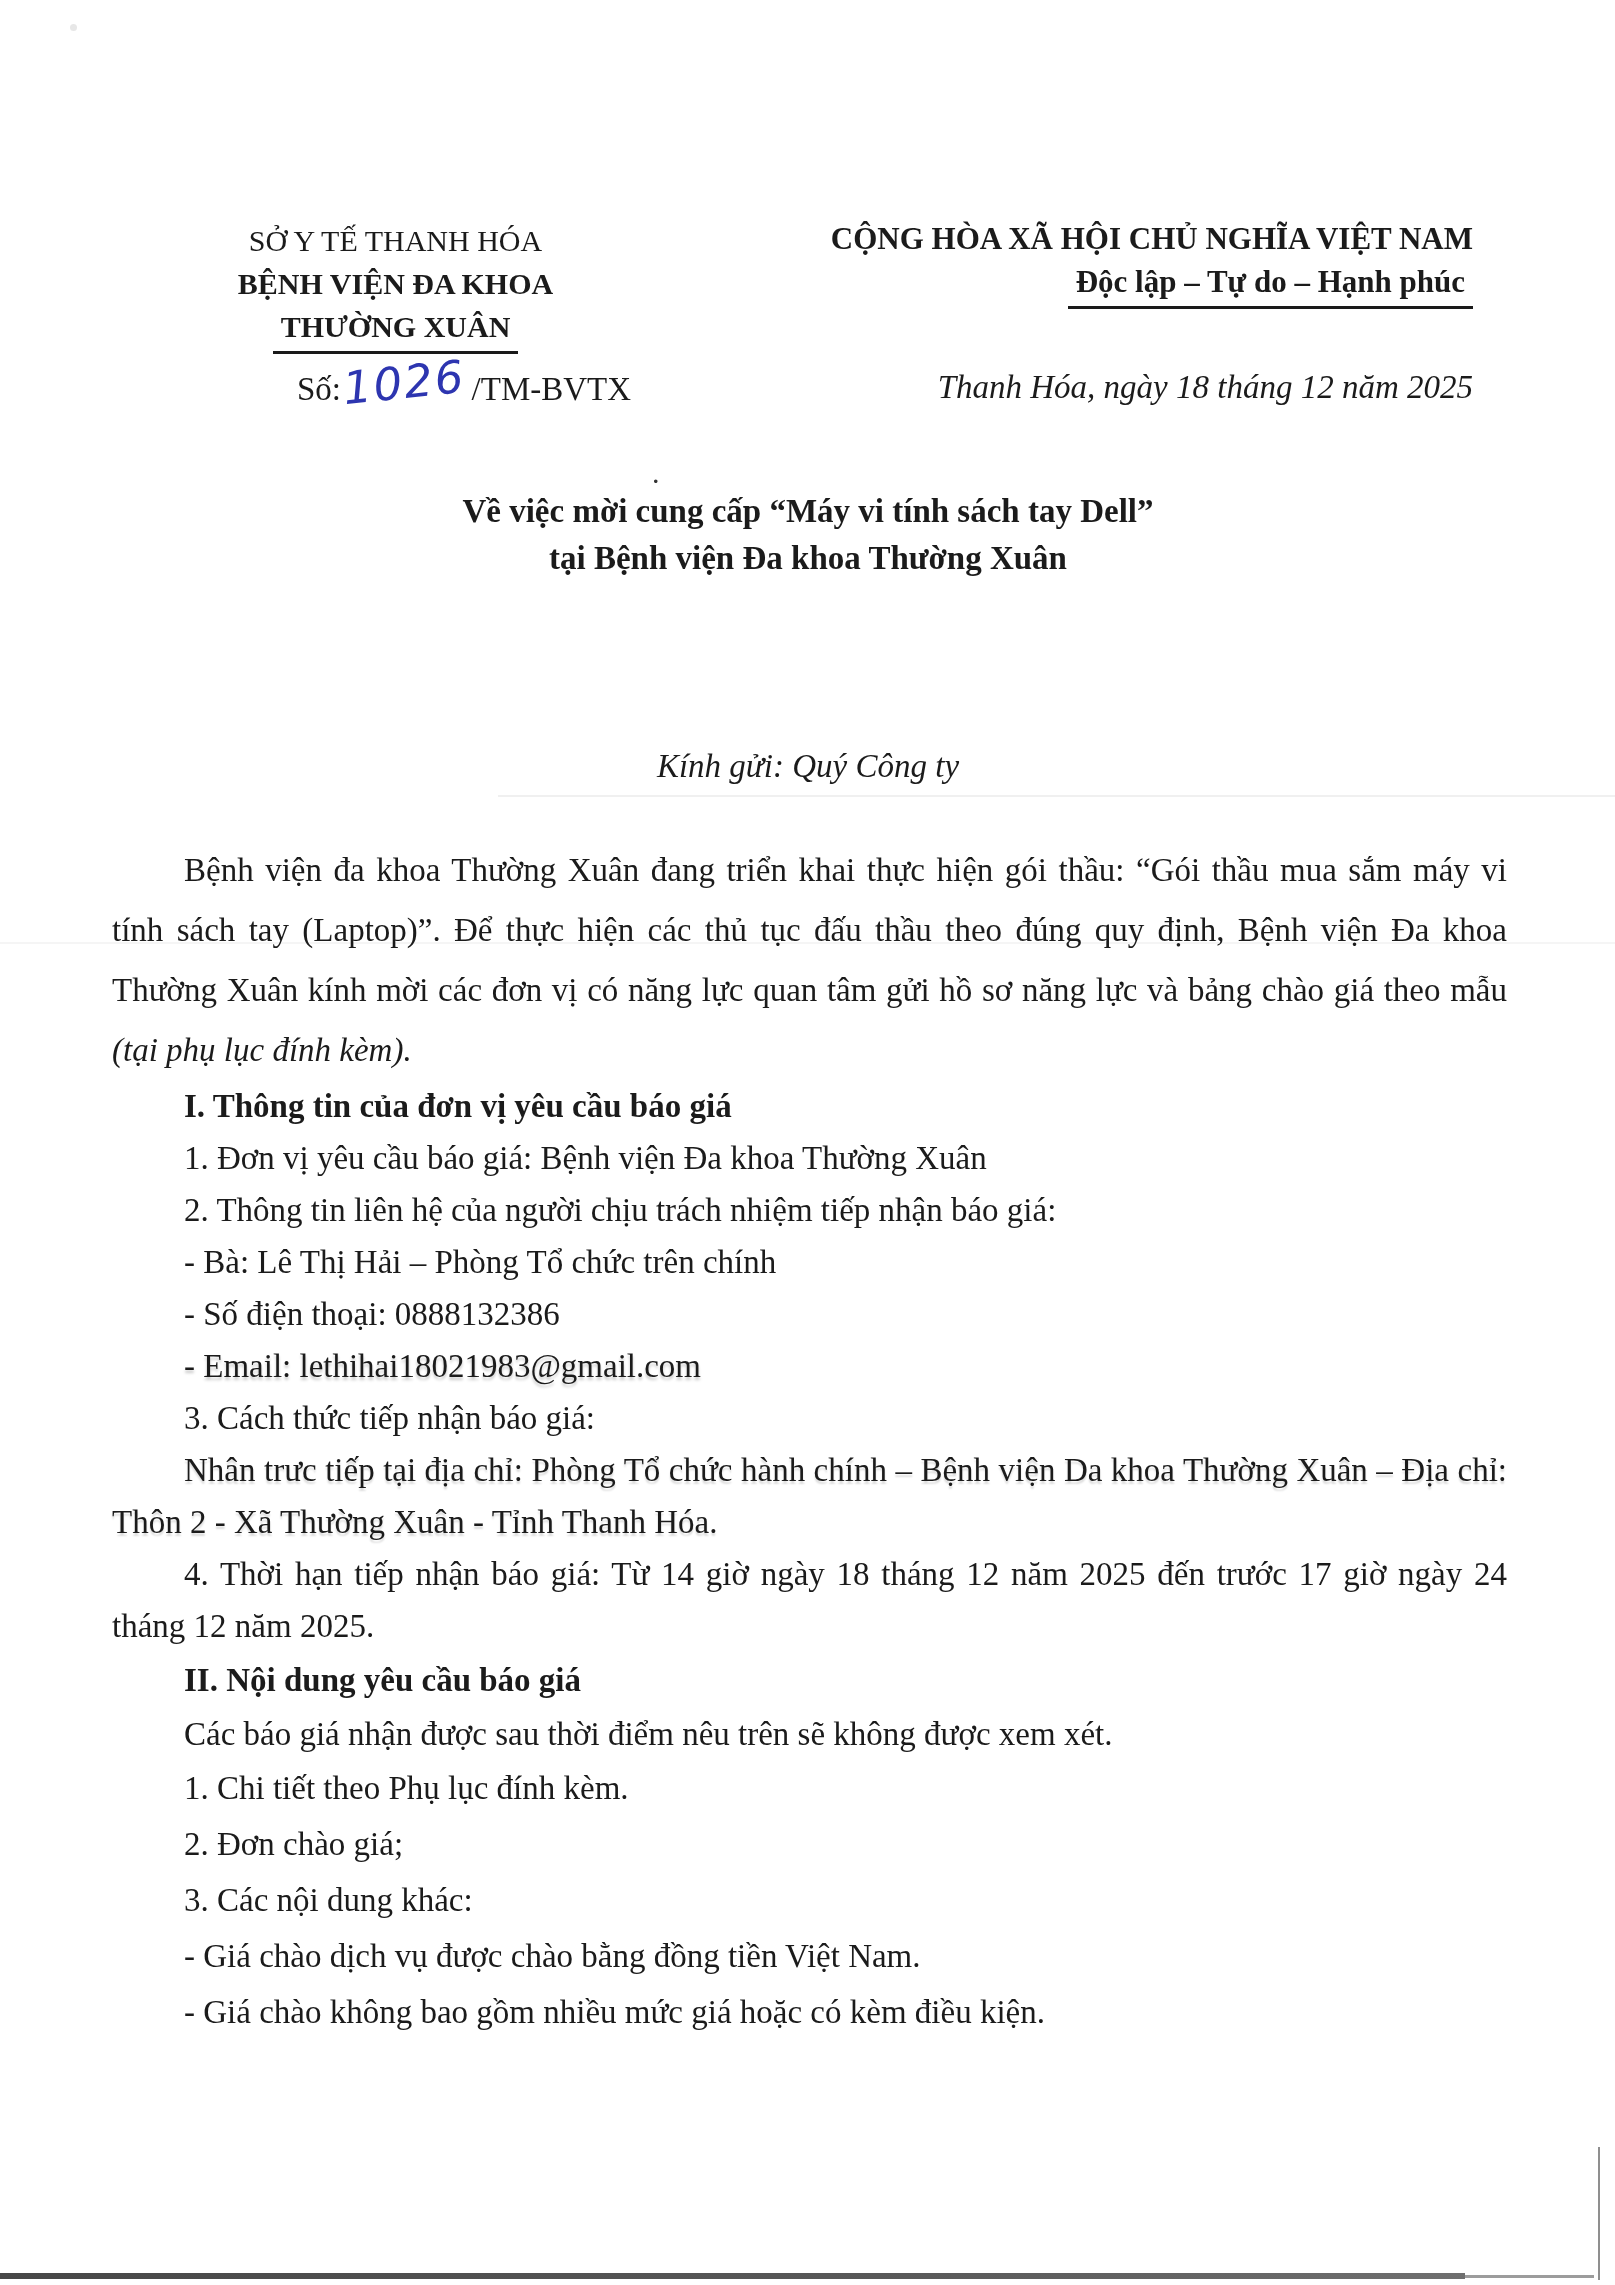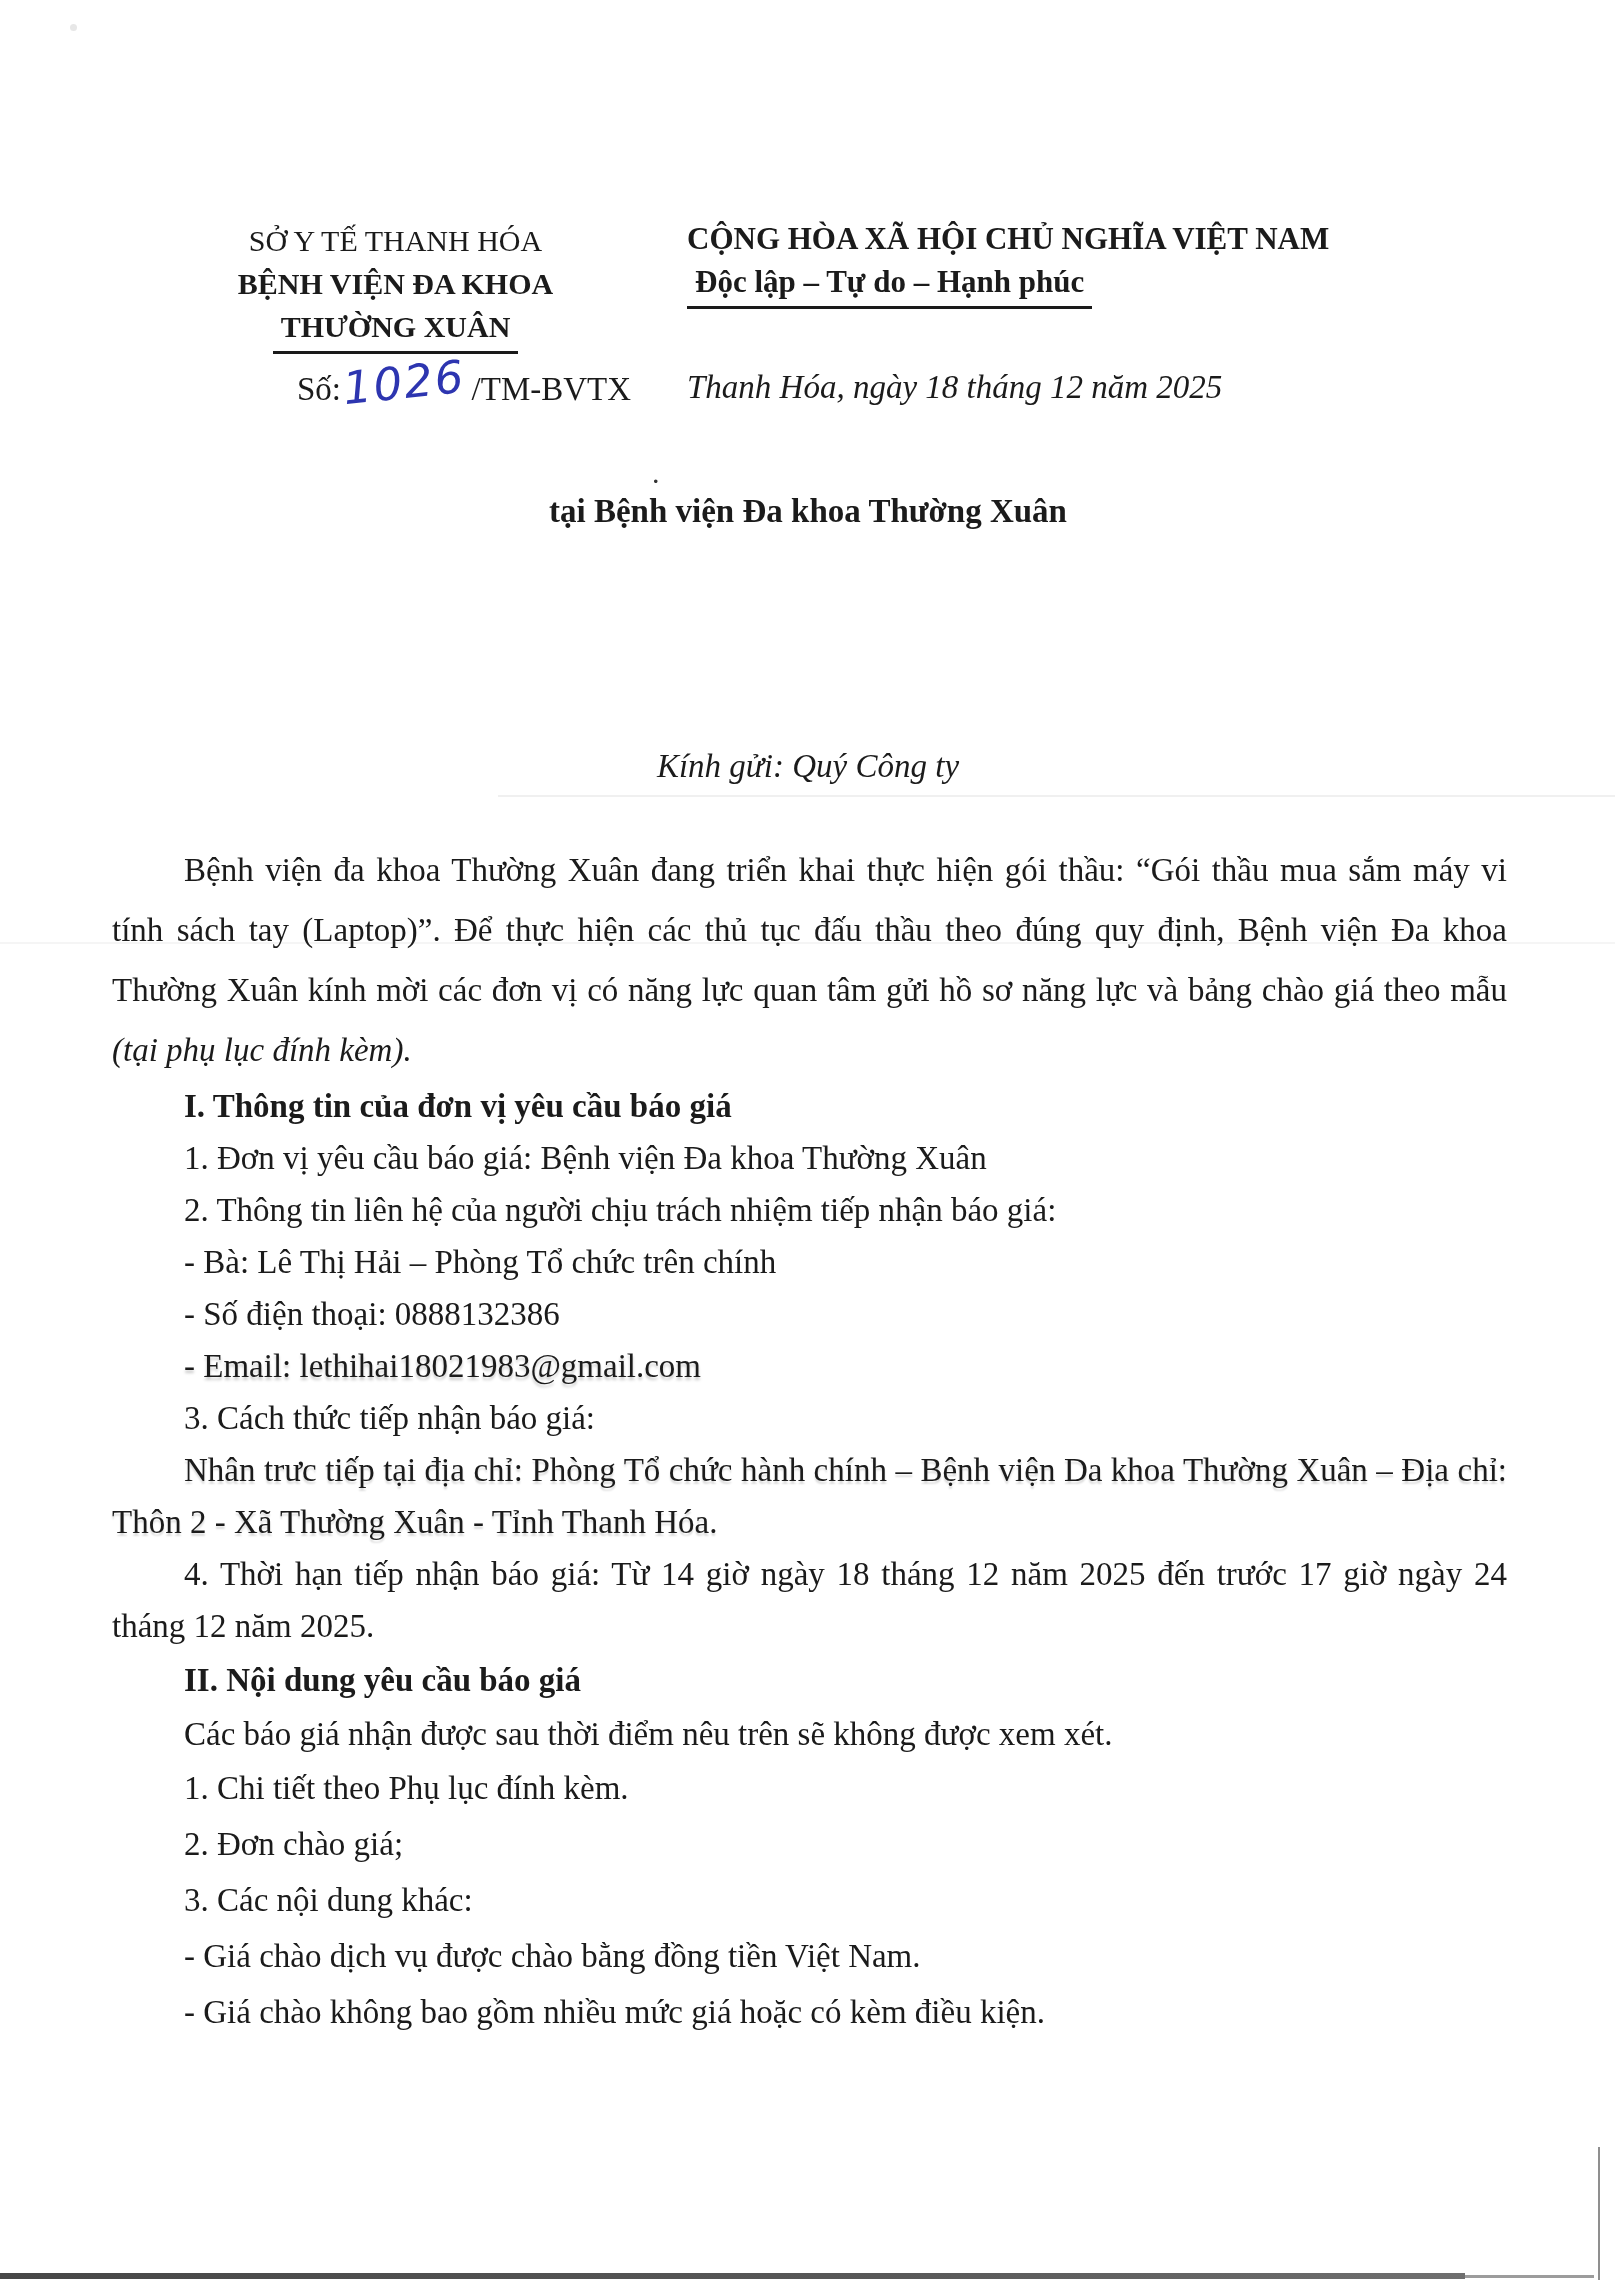--- a/index.html
+++ b/index.html
@@ -10,21 +10,21 @@
     font-family:"Liberation Serif","DejaVu Serif",serif;
     color:#1b1b1b;
     overflow:hidden;
   }
   .abs{position:absolute;}
   .bold{font-weight:bold;}
   .it{font-style:italic;}
 
   
   .hdr-left{left:184px;top:219px;width:423px;font-size:30px;line-height:43px;text-align:center;}
-  .hdr-right{left:687px;top:217px;width:786px;font-size:31px;line-height:43px;text-align:left;}
+  .hdr-right{left:687px;top:217px;width:786px;font-size:31px;line-height:43px;text-align:right;}
   .u-line{display:inline-block;border-bottom:3px solid #1a1a1a;padding:0 8px 3px 8px;}
   .so-line{left:297px;top:358px;font-size:33px;white-space:nowrap;}
   .handwr{
     display:inline-block;
     font-family:"DejaVu Sans",sans-serif;
     font-style:italic;
     font-size:45px;
     color:#2d35b0;
     transform:rotate(-6deg) translateY(-2px);
     letter-spacing:2px;
@@ -78,20 +78,21 @@
 
   <div class="abs hdr-right bold">
     <div>CỘNG HÒA XÃ HỘI CHỦ NGHĨA VIỆT NAM</div>
     <div><span class="u-line">Độc lập – Tự do – Hạnh phúc</span></div>
     <div class="dateline">Thanh Hóa, ngày 18 tháng  12 năm 2025</div>
   </div>
 
   <div class="abs title-dot">.</div>
 
   <div class="abs title-block">
+    <div class="title-sub">Về việc mời cung cấp “Máy vi tính sách tay Dell”</div>
     <div class="title-sub">tại Bệnh viện Đa khoa Thường Xuân</div>
   </div>
 
   <div class="abs salutation">Kính gửi: Quý Công ty</div>
 
   <div class="abs body">
     <p class="para indent lh60"><span>Bệnh viện đa khoa Thường Xuân đang triển khai thực hiện gói thầu: “Gói thầu mua sắm máy vi tính sách tay (Laptop)”. Để thực hiện các thủ tục đấu thầu theo đúng quy định, Bệnh viện Đa khoa Thường Xuân kính mời các đơn vị có năng lực quan tâm gửi hồ sơ năng lực và bảng chào giá theo mẫu </span><span class="it">(tại phụ lục đính kèm).</span></p>
 
     <div class="para indent lh52 bold">I. Thông tin của đơn vị yêu cầu báo giá</div>
     <div class="para indent lh52">1. Đơn vị yêu cầu báo giá: Bệnh viện Đa khoa Thường Xuân</div>

